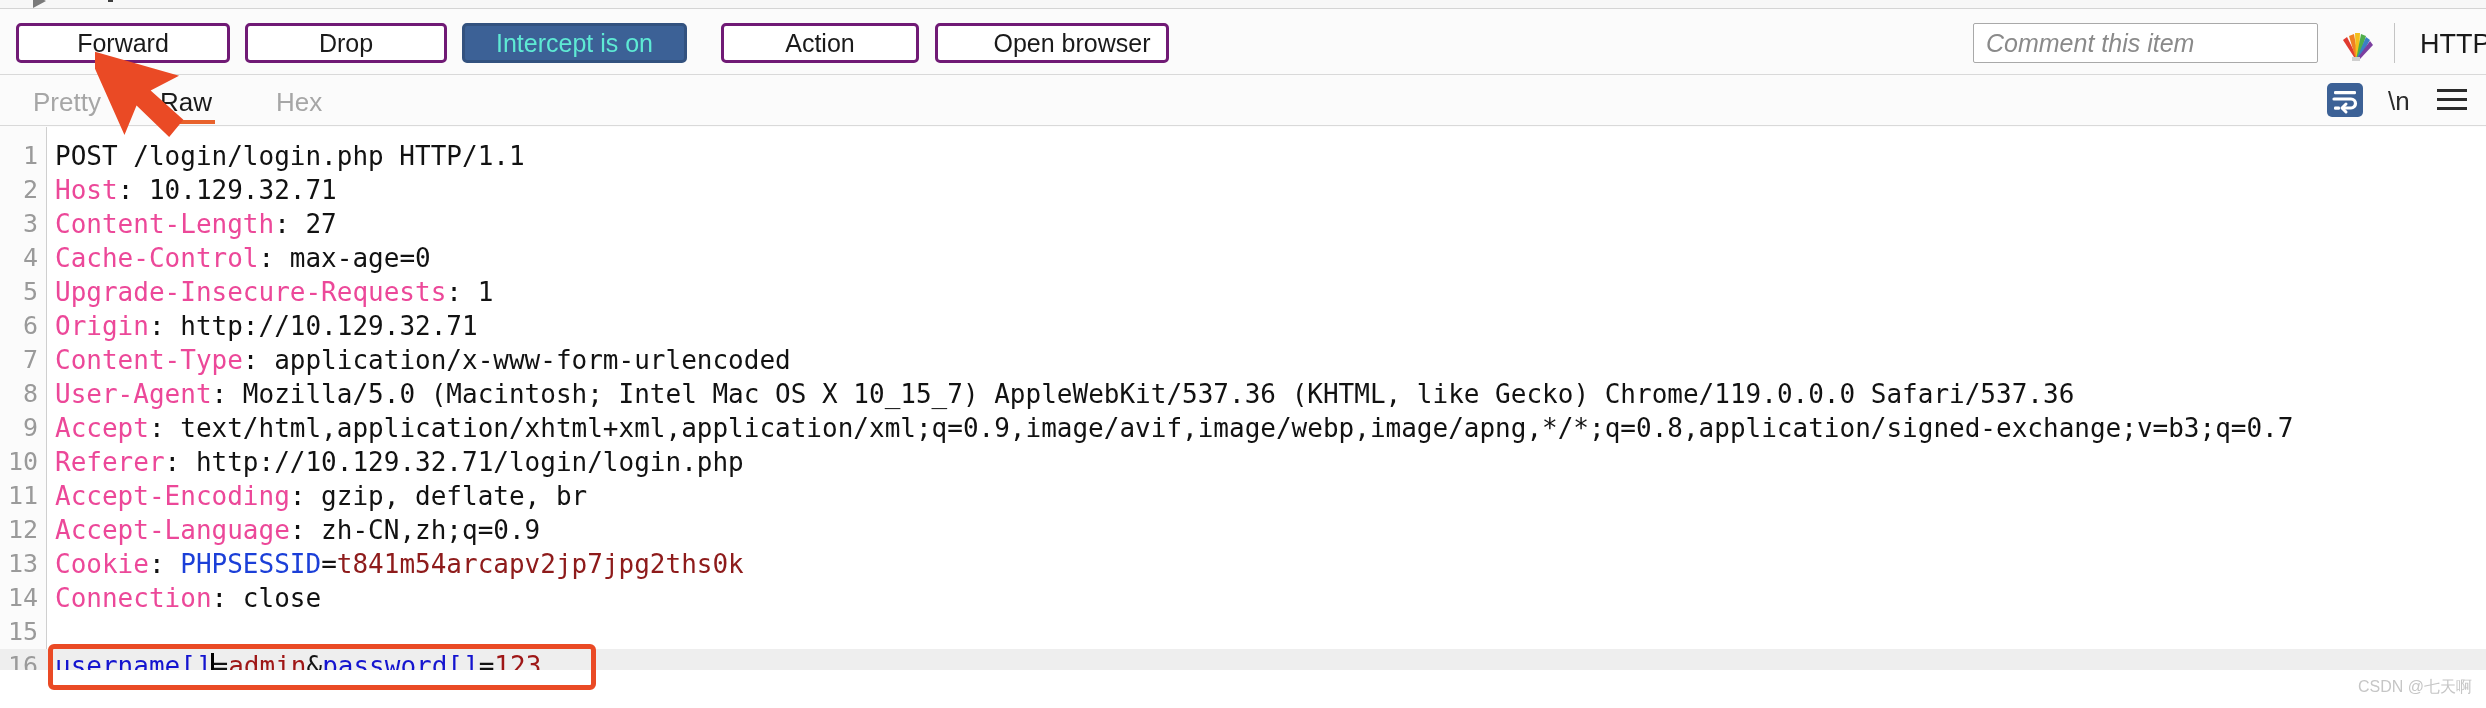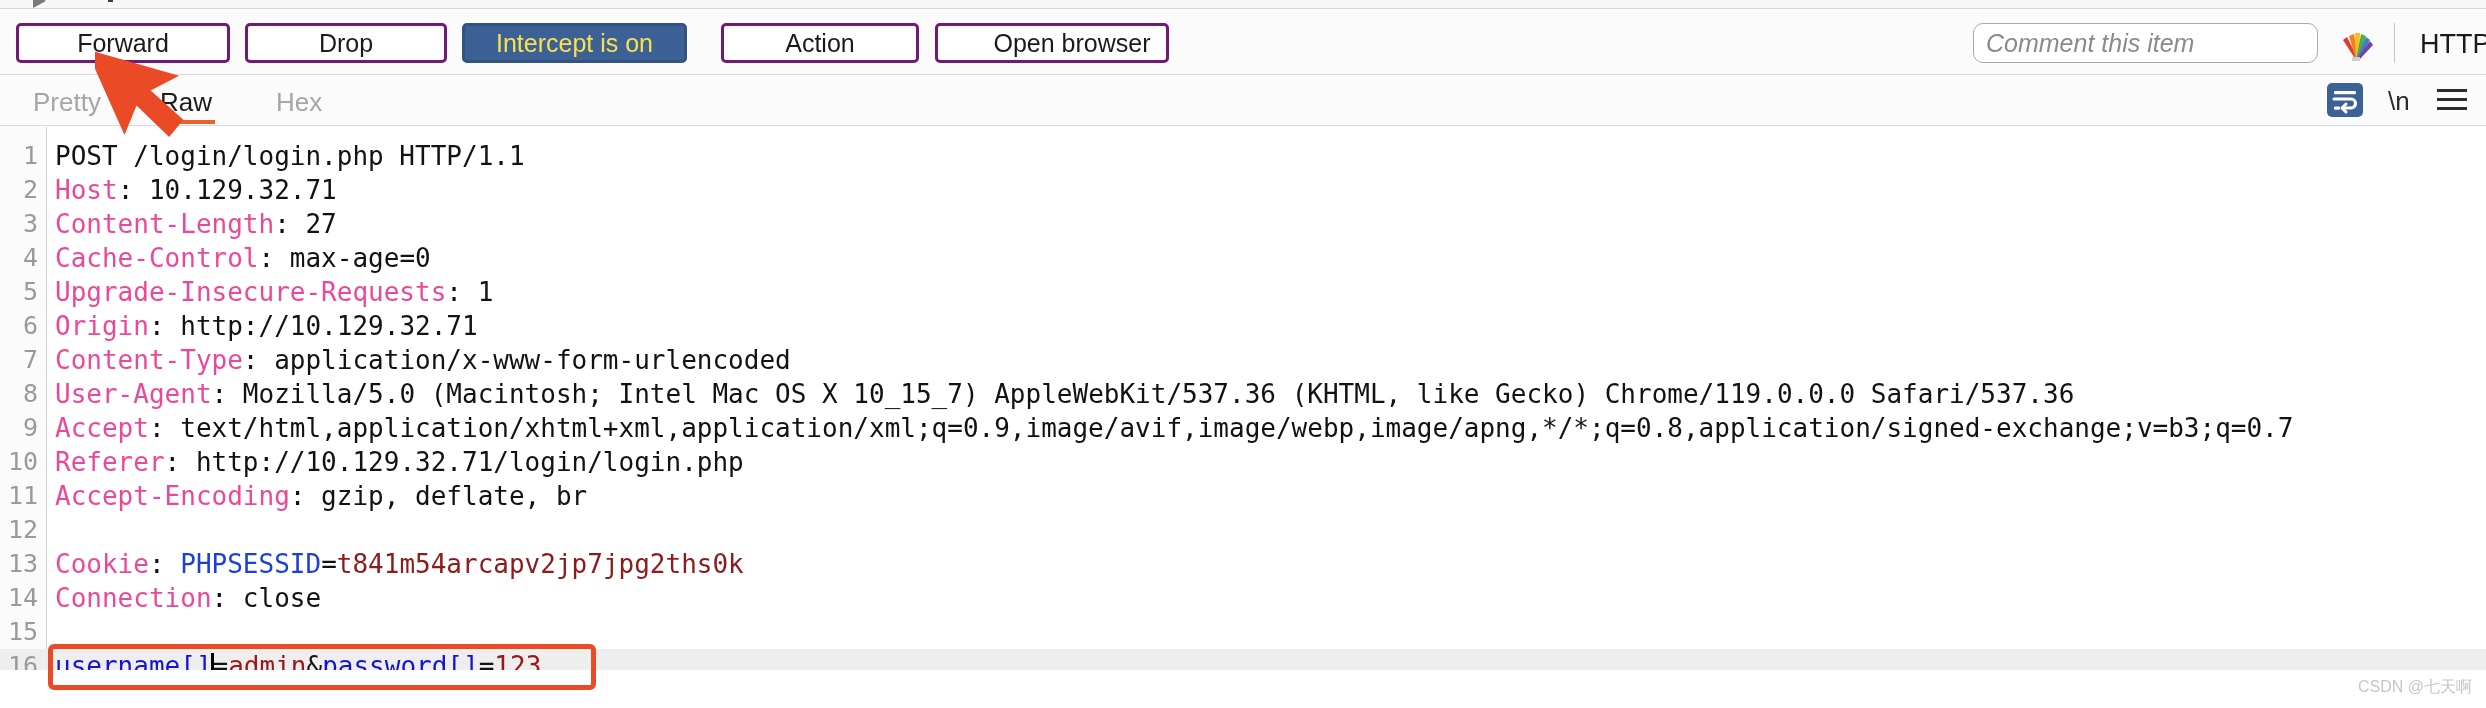--- a/index.html
+++ b/index.html
@@ -58,30 +58,30 @@
     cursor: pointer;
     padding: 0;
     white-space: nowrap;
   }
   .btn-forward { left: 16px;  width: 214px; }
   .btn-drop    { left: 245px; width: 202px; }
   .btn-intercept {
     left: 462px; width: 225px;
     background: #3c6196;
     border-color: #33527f;
-    color: #fde047;
+    color: #5eead4;
   }
   .btn-action  { left: 721px; width: 198px; }
   .btn-browser { left: 935px; width: 234px; padding-left: 40px; }
 
   .comment-input {
     position: absolute; top: 14px; left: 1973px;
     width: 345px; height: 40px;
     border: 1px solid #a9a9a9;
-    border-radius: 10px;
+    border-radius: 2px;
     background: #ffffff;
     font-size: 25px;
     font-style: italic;
     color: #8a8a8a;
     font-family: "Liberation Sans", sans-serif;
     padding: 0 12px;
     outline: none;
   }
   .comment-input::placeholder { color: #8a8a8a; font-style: italic; opacity: 1; }
 
@@ -335,20 +335,21 @@
         <div class="line">
           <span class="lnum">10</span>
           <span class="ltext"><span class="k">Referer</span><span class="v">: http://10.129.32.71/login/login.php</span></span>
         </div>
         <div class="line">
           <span class="lnum">11</span>
           <span class="ltext"><span class="k">Accept-Encoding</span><span class="v">: gzip, deflate, br</span></span>
         </div>
         <div class="line">
           <span class="lnum">12</span>
+          <span class="ltext"><span class="k">Accept-Language</span><span class="v">: zh-CN,zh;q=0.9</span></span>
         </div>
         <div class="line">
           <span class="lnum">13</span>
           <span class="ltext"><span class="k">Cookie</span><span class="v">: </span><span class="ck">PHPSESSID</span><span class="v">=</span><span class="cv">t841m54arcapv2jp7jpg2ths0k</span></span>
         </div>
         <div class="line">
           <span class="lnum">14</span>
           <span class="ltext"><span class="k">Connection</span><span class="v">: close</span></span>
         </div>
         <div class="line">

